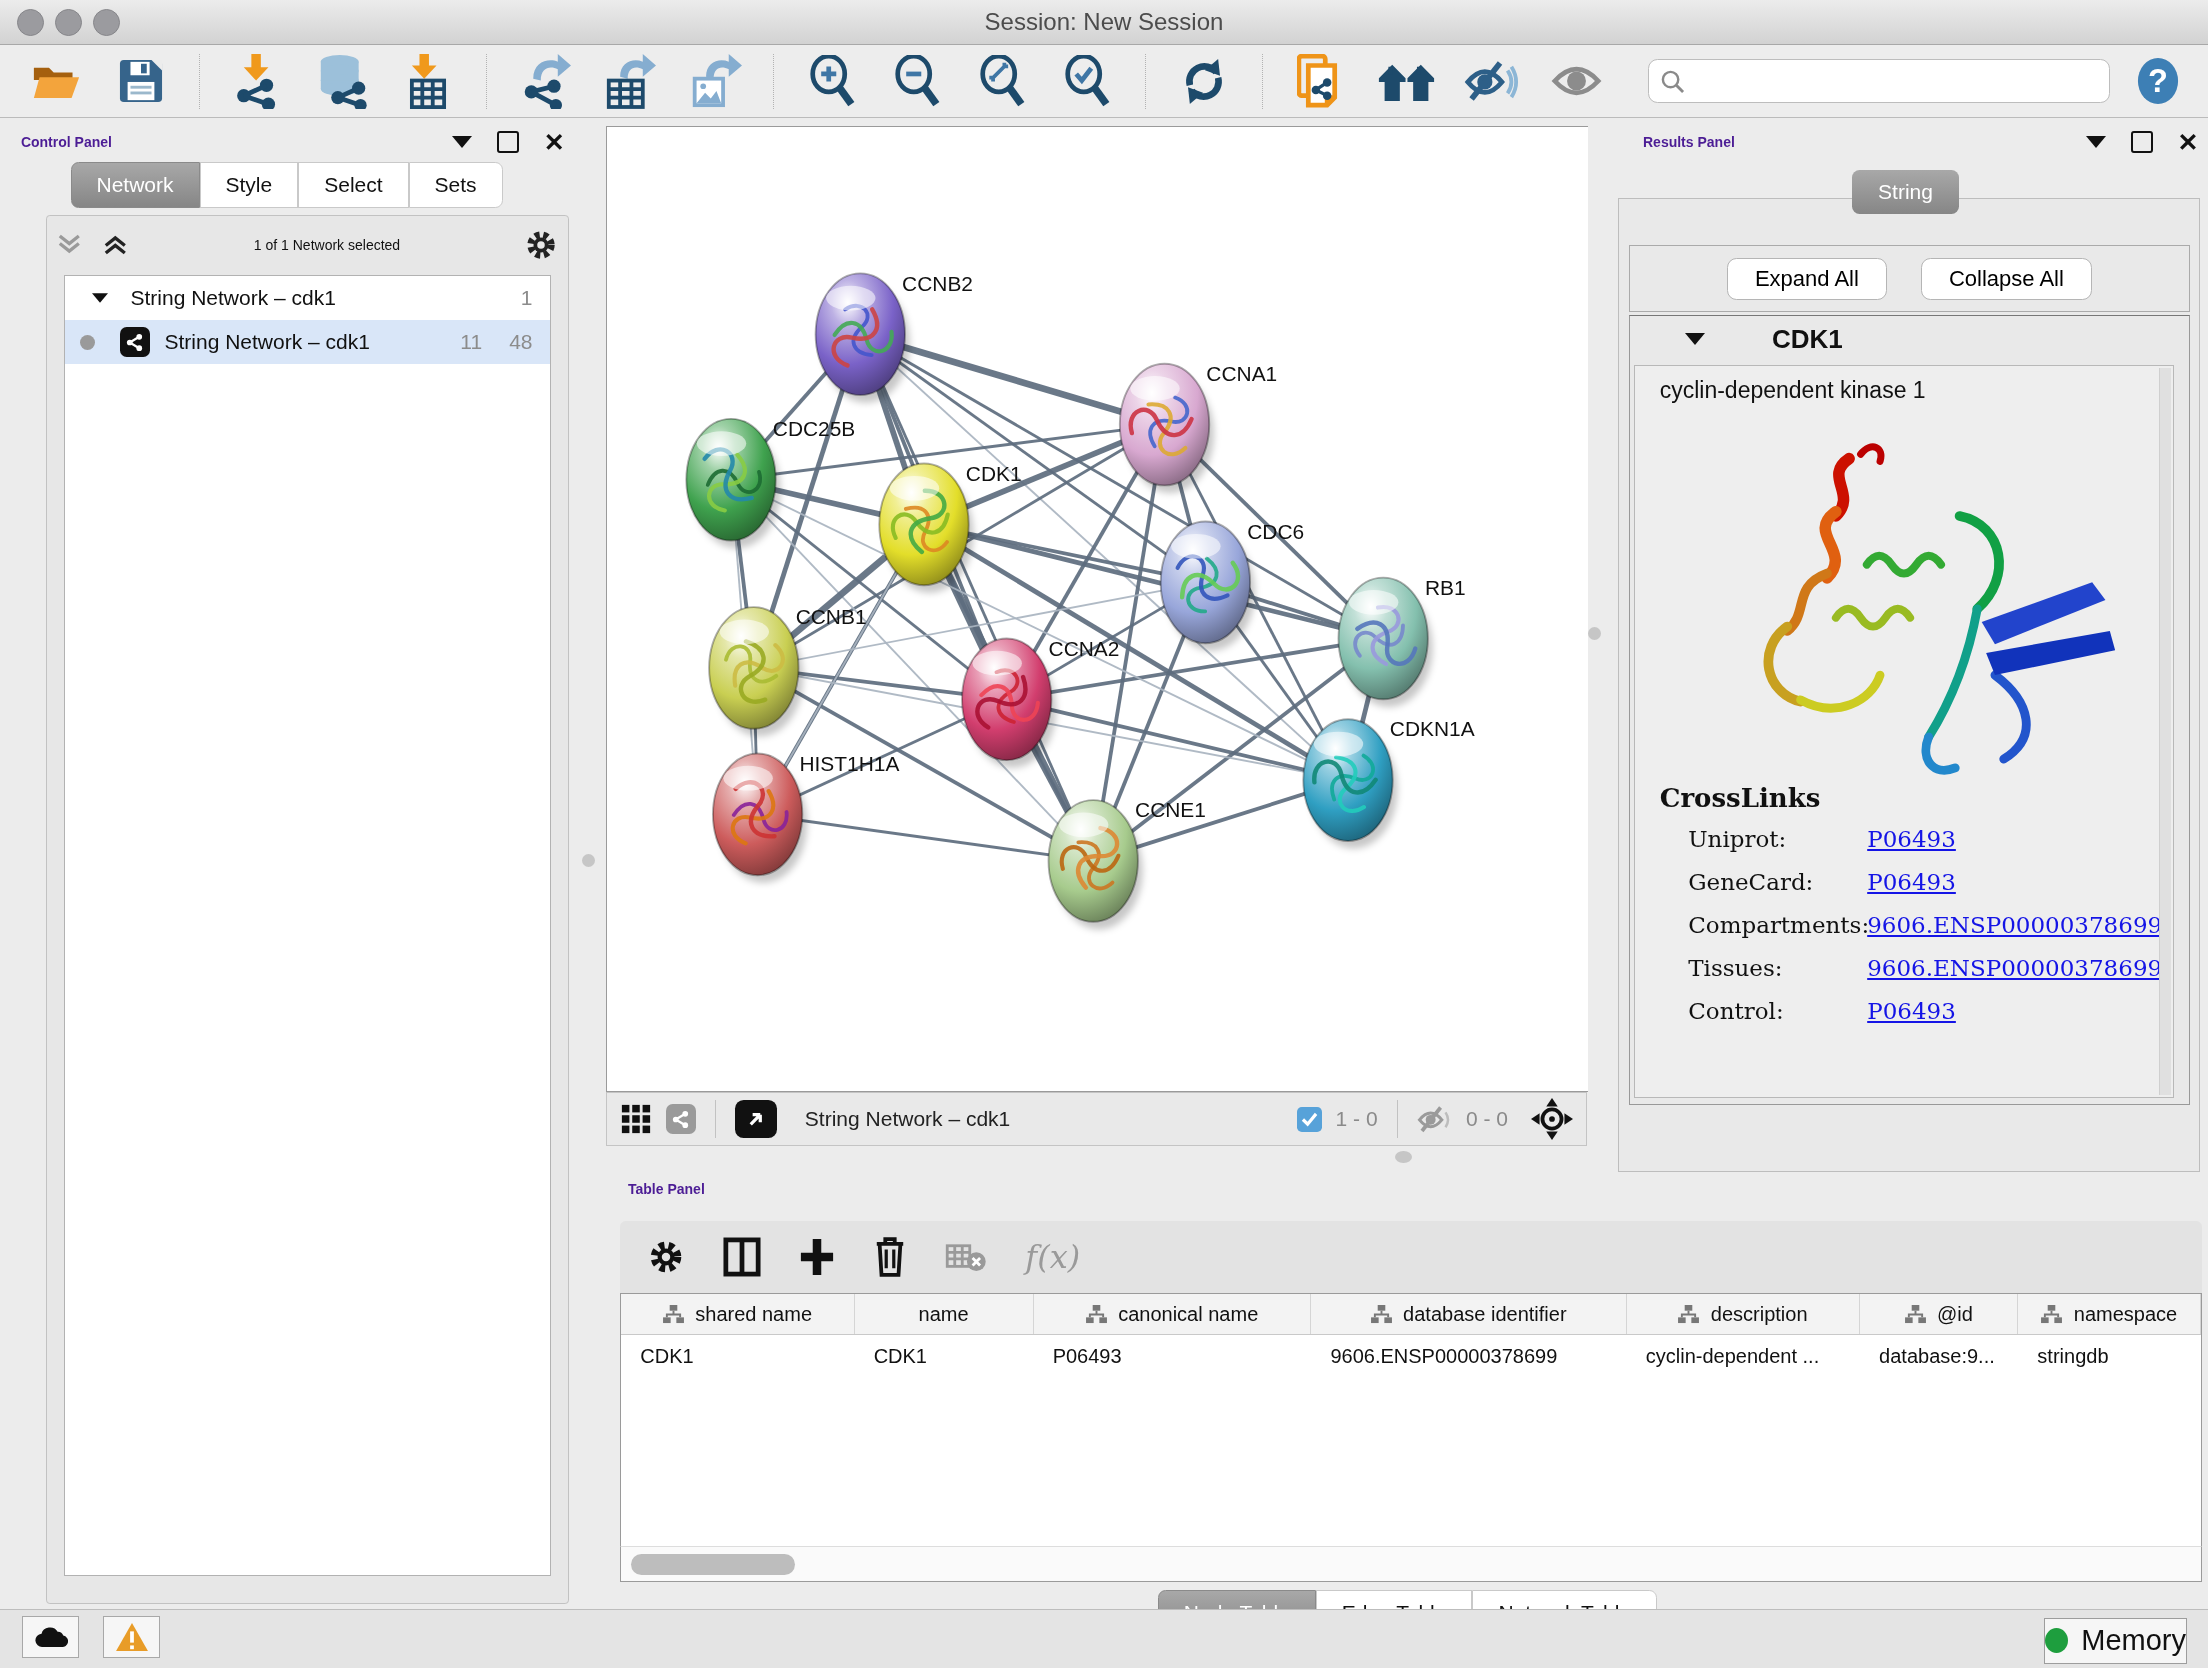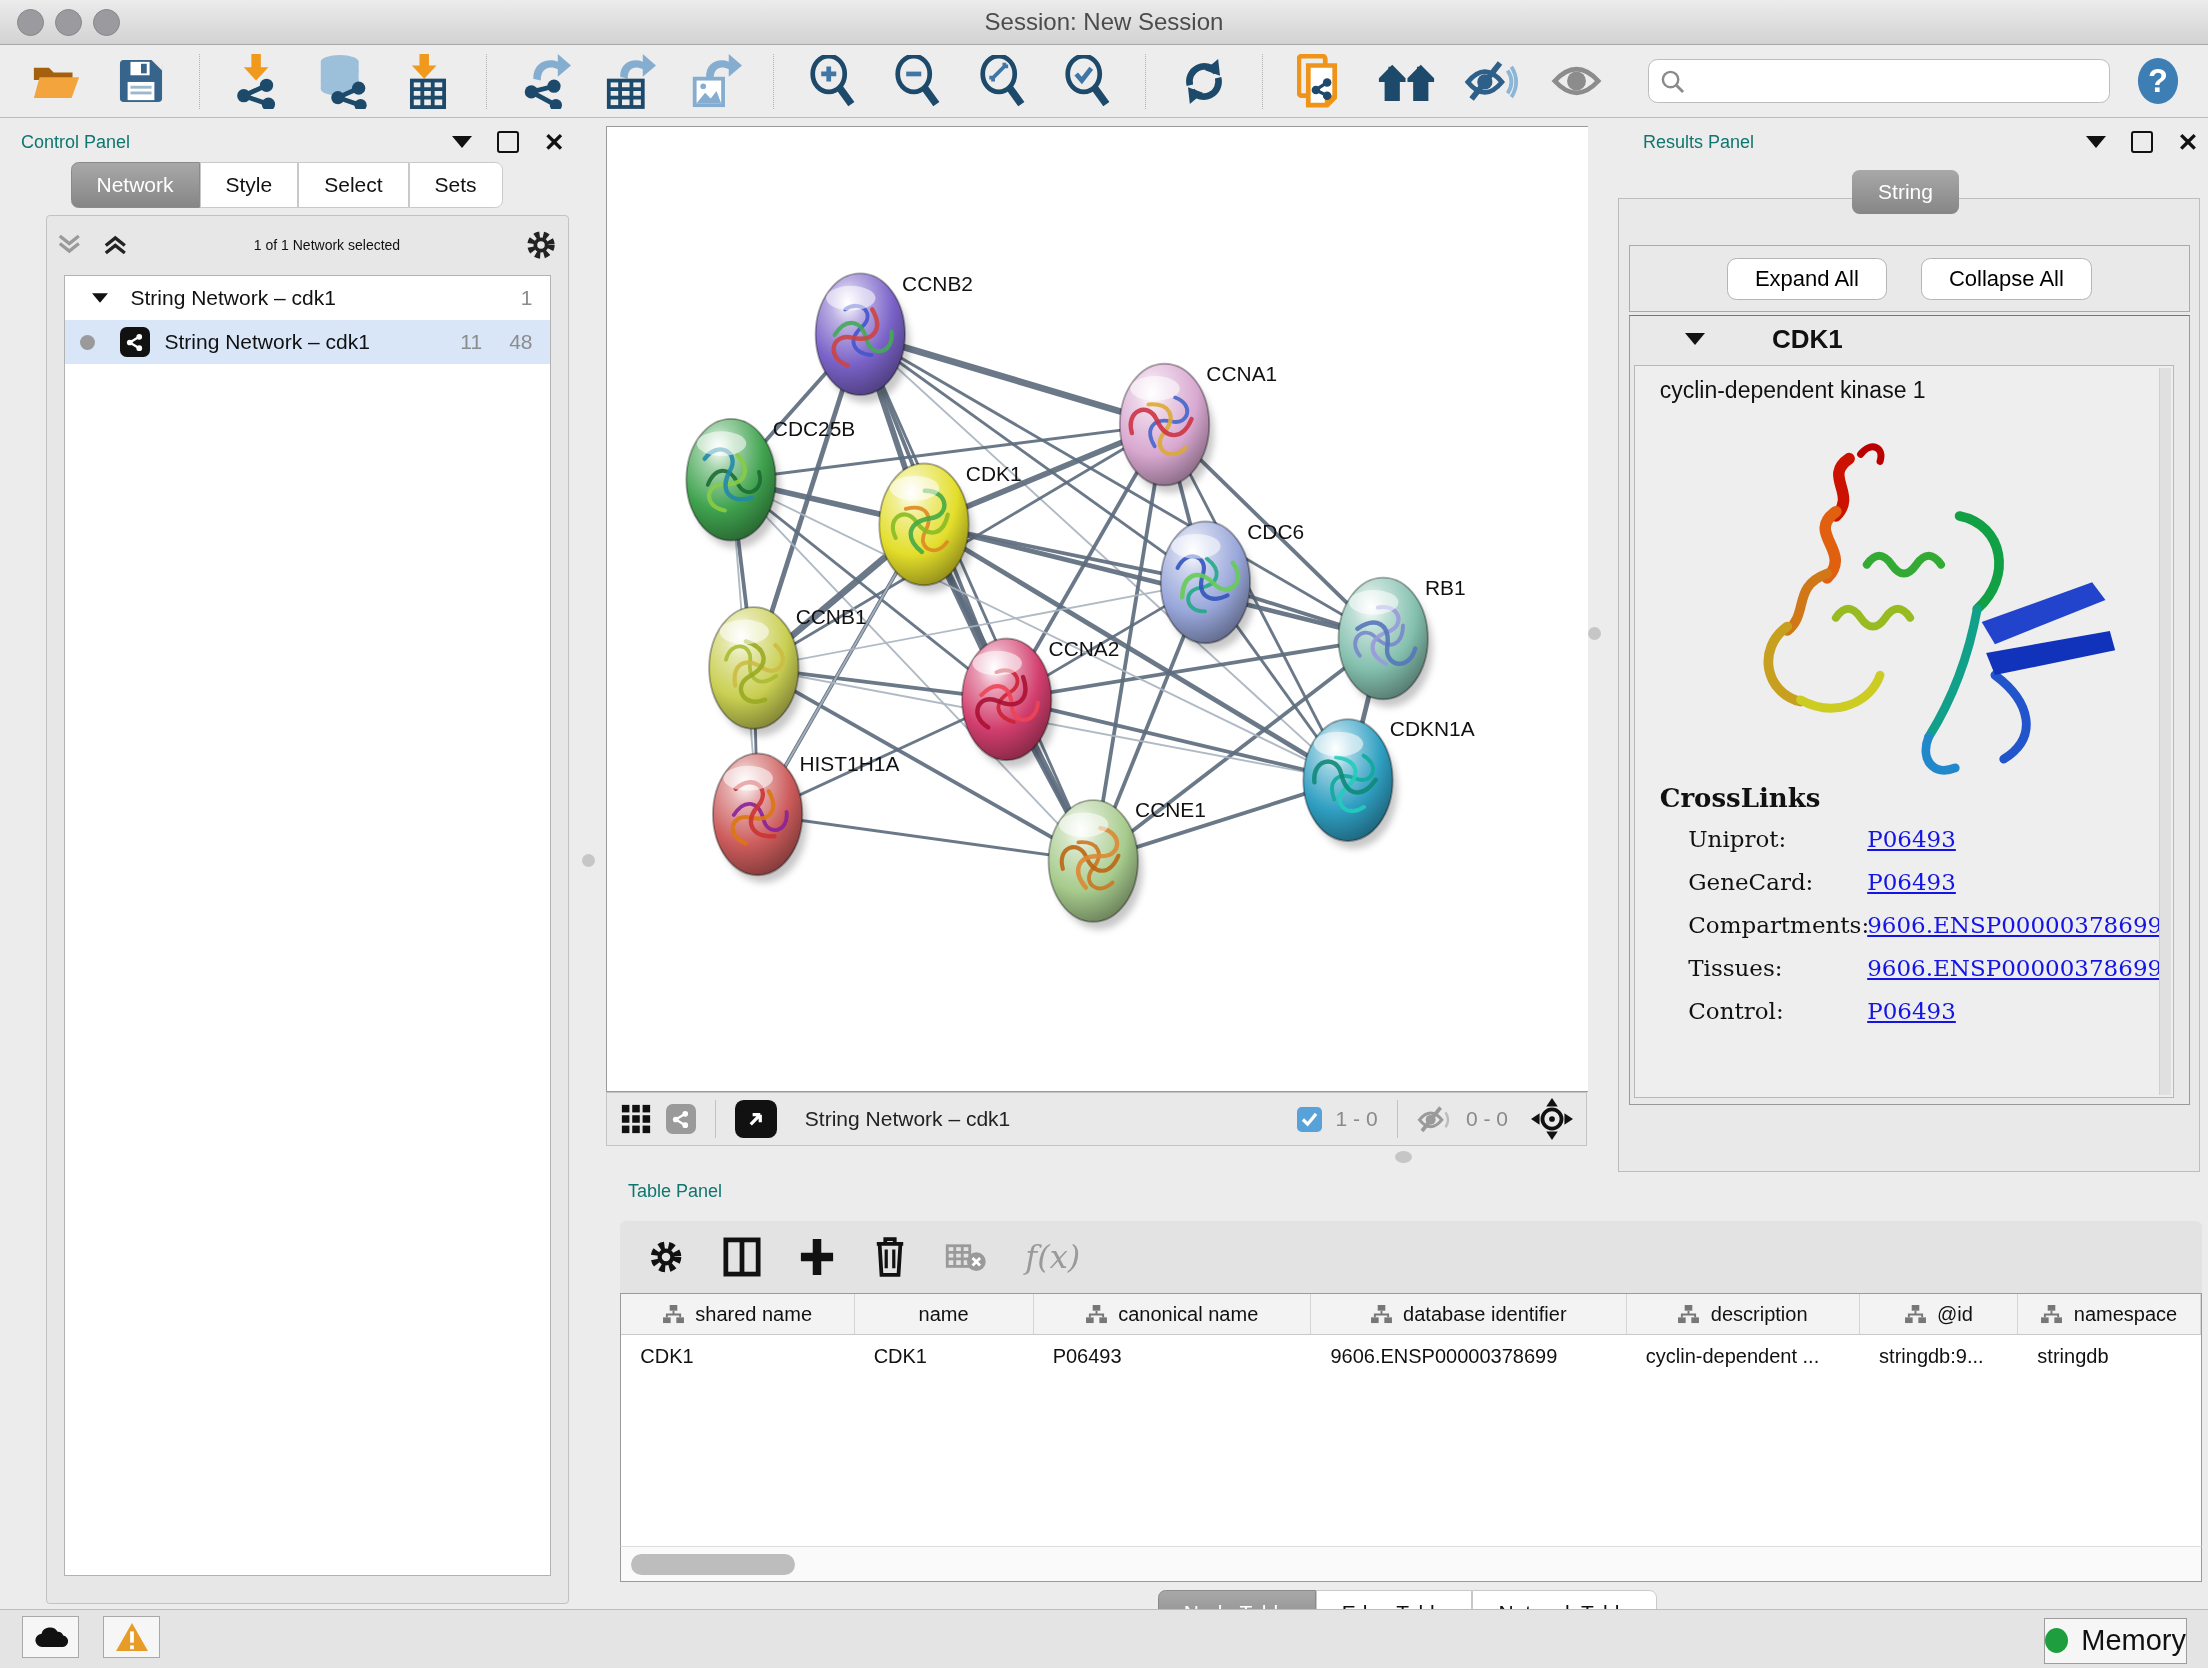--- a/index.html
+++ b/index.html
@@ -17,21 +17,21 @@
   
   #toolbar{left:0;top:45px;width:2208px;height:73px;background:#ededed;
     border-bottom:1px solid #bbb;display:flex;align-items:center;padding:0 25px;box-sizing:border-box;gap:23px;}
   .tbtn{width:63px;height:59px;display:flex;align-items:center;justify-content:center;
     background:transparent;border:none;padding:0;cursor:default;}
   .tsep{width:0;height:55px;border-left:1.9px dotted #b2b2b2;margin:0 3.8px;}
   #search-wrap{margin-left:17px;width:468px;height:44px;background:#fff;
     border:1px solid #bdbdbd;border-radius:9.5px;display:flex;align-items:center;padding:0 11.4px;box-sizing:border-box;}
   #search-input{border:none;outline:none;flex:1;font-size:21px;margin-left:9.5px;background:transparent;font-family:"Liberation Sans",sans-serif;}
   
-  .panel-title{font-size:18px;color:#0f766e;}
+  .panel-title{font-size:14px;color:#4c1d95;font-weight:bold;}
   .pan-ctl{display:flex;gap:25px;align-items:center;}
   .tri{width:0;height:0;border-left:10.5px solid transparent;border-right:10.5px solid transparent;border-top:12.4px solid #111;}
   .boxicon{width:18px;height:18px;border:2.9px solid #111;border-radius:2.9px;}
   .xicon{font-size:25px;font-weight:bold;color:#111;line-height:1;}
   .tab{height:44px;display:flex;align-items:center;justify-content:center;
      background:#fff;border:1px solid #c9c9c9;font-size:21px;padding:0 25px;}
   .tab.active{background:linear-gradient(#a8a8a8,#868686);color:#fff;border-color:#8a8a8a;}
   .tab:first-child{border-radius:7.6px 0 0 7.6px;}
   .tab:last-child{border-radius:0 7.6px 7.6px 0;}
   
@@ -872,21 +872,21 @@
           <span>namespace</span>
         </div>
       </div>
     <div id="tbody">
         <div class="tr">
           <div class="td" style="width: 236px;">CDK1</div>
           <div class="td" style="width: 181px;">CDK1</div>
           <div class="td" style="width: 281px;">P06493</div>
           <div class="td" style="width: 319px;">9606.ENSP00000378699</div>
           <div class="td" style="width: 236px;">cyclin-dependent ...</div>
-          <div class="td" style="width: 160px;">stringdb:9...</div>
+          <div class="td" style="width: 160px;">database:9...</div>
           <div class="td" style="width: 185px;">stringdb</div>
         </div>
       </div>
   </div>
   <div id="tp-scrollbar">
       <div id="tp-thumb"></div>
     </div>
   <div id="tp-tabs">
       <div class="tab active">Node Table</div>
       <div class="tab">Edge Table</div>

